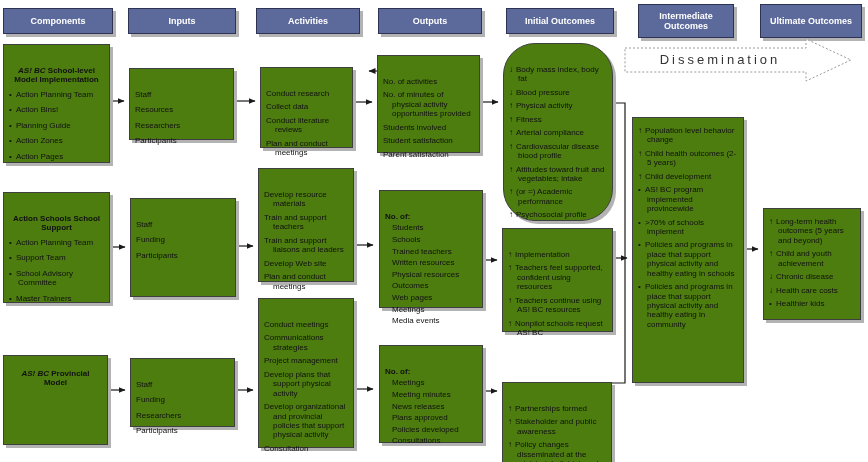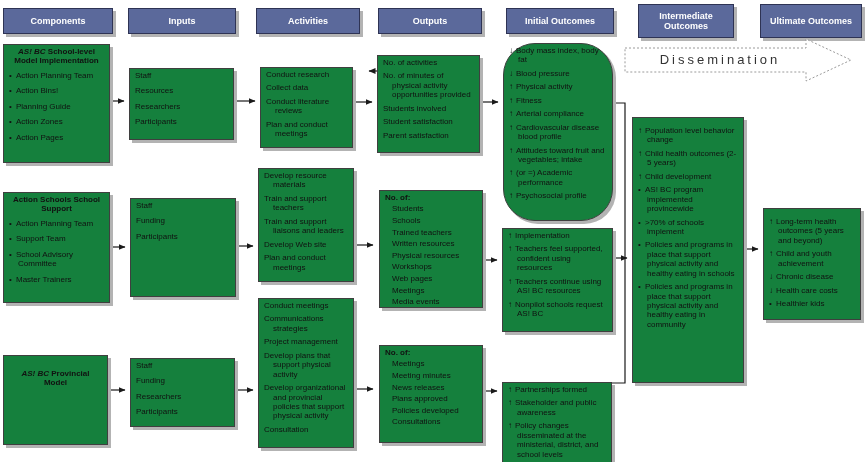--- a/index.html
+++ b/index.html
@@ -16,23 +16,23 @@
   }
   #h1{left:3px;top:8px;width:110px;height:26px;}
   #h2{left:128px;top:8px;width:108px;height:26px;}
   #h3{left:256px;top:8px;width:104px;height:26px;}
   #h4{left:378px;top:8px;width:104px;height:26px;}
   #h5{left:506px;top:8px;width:108px;height:26px;}
   #h6{left:638px;top:4px;width:96px;height:34px;}
   #h7{left:760px;top:4px;width:102px;height:34px;}
   
   .box{
-    position:absolute;background:#15803d;border:1px solid #3f3f3f;
+    position:absolute;background:#4d7c0f;border:1px solid #3f3f3f;
     box-shadow:3px 3px 0 #b3b3b3;box-sizing:border-box;
-    padding:2px 5px;font-size:8px;line-height:1.18;z-index:2;
+    padding:21px 5px;font-size:8px;line-height:1.18;z-index:2;
   }
   #c1{left:3px;top:44px;width:107px;height:119px;}
   #c2{left:3px;top:192px;width:107px;height:111px;}
   #c3{left:3px;top:355px;width:105px;height:90px;padding-top:13px;}
   #i1{left:129px;top:68px;width:105px;height:72px;}
   #i2{left:130px;top:198px;width:106px;height:99px;}
   #i3{left:130px;top:358px;width:105px;height:69px;}
   #a1{left:260px;top:67px;width:93px;height:81px;}
   #a2{left:258px;top:168px;width:96px;height:114px;}
   #a3{left:258px;top:298px;width:96px;height:150px;}
@@ -184,21 +184,21 @@
       </div>
   </div>
   <div class="box" id="o2">
     <div class="box-title" style="margin-bottom:1px;">No. of:</div>
     <div class="list gap0 sublist">
         <div class="item">Students</div>
         <div class="item">Schools</div>
         <div class="item">Trained teachers</div>
         <div class="item">Written resources</div>
         <div class="item">Physical resources</div>
-        <div class="item">Workshops</div>
+        <div class="item">Outcomes</div>
         <div class="item">Web pages</div>
         <div class="item">Meetings</div>
         <div class="item">Media events</div>
       </div>
   </div>
   <div class="box" id="o3">
     <div class="box-title" style="margin-bottom:1px;">No. of:</div>
     <div class="list gap0 sublist">
         <div class="item">Meetings</div>
         <div class="item">Meeting minutes</div>

